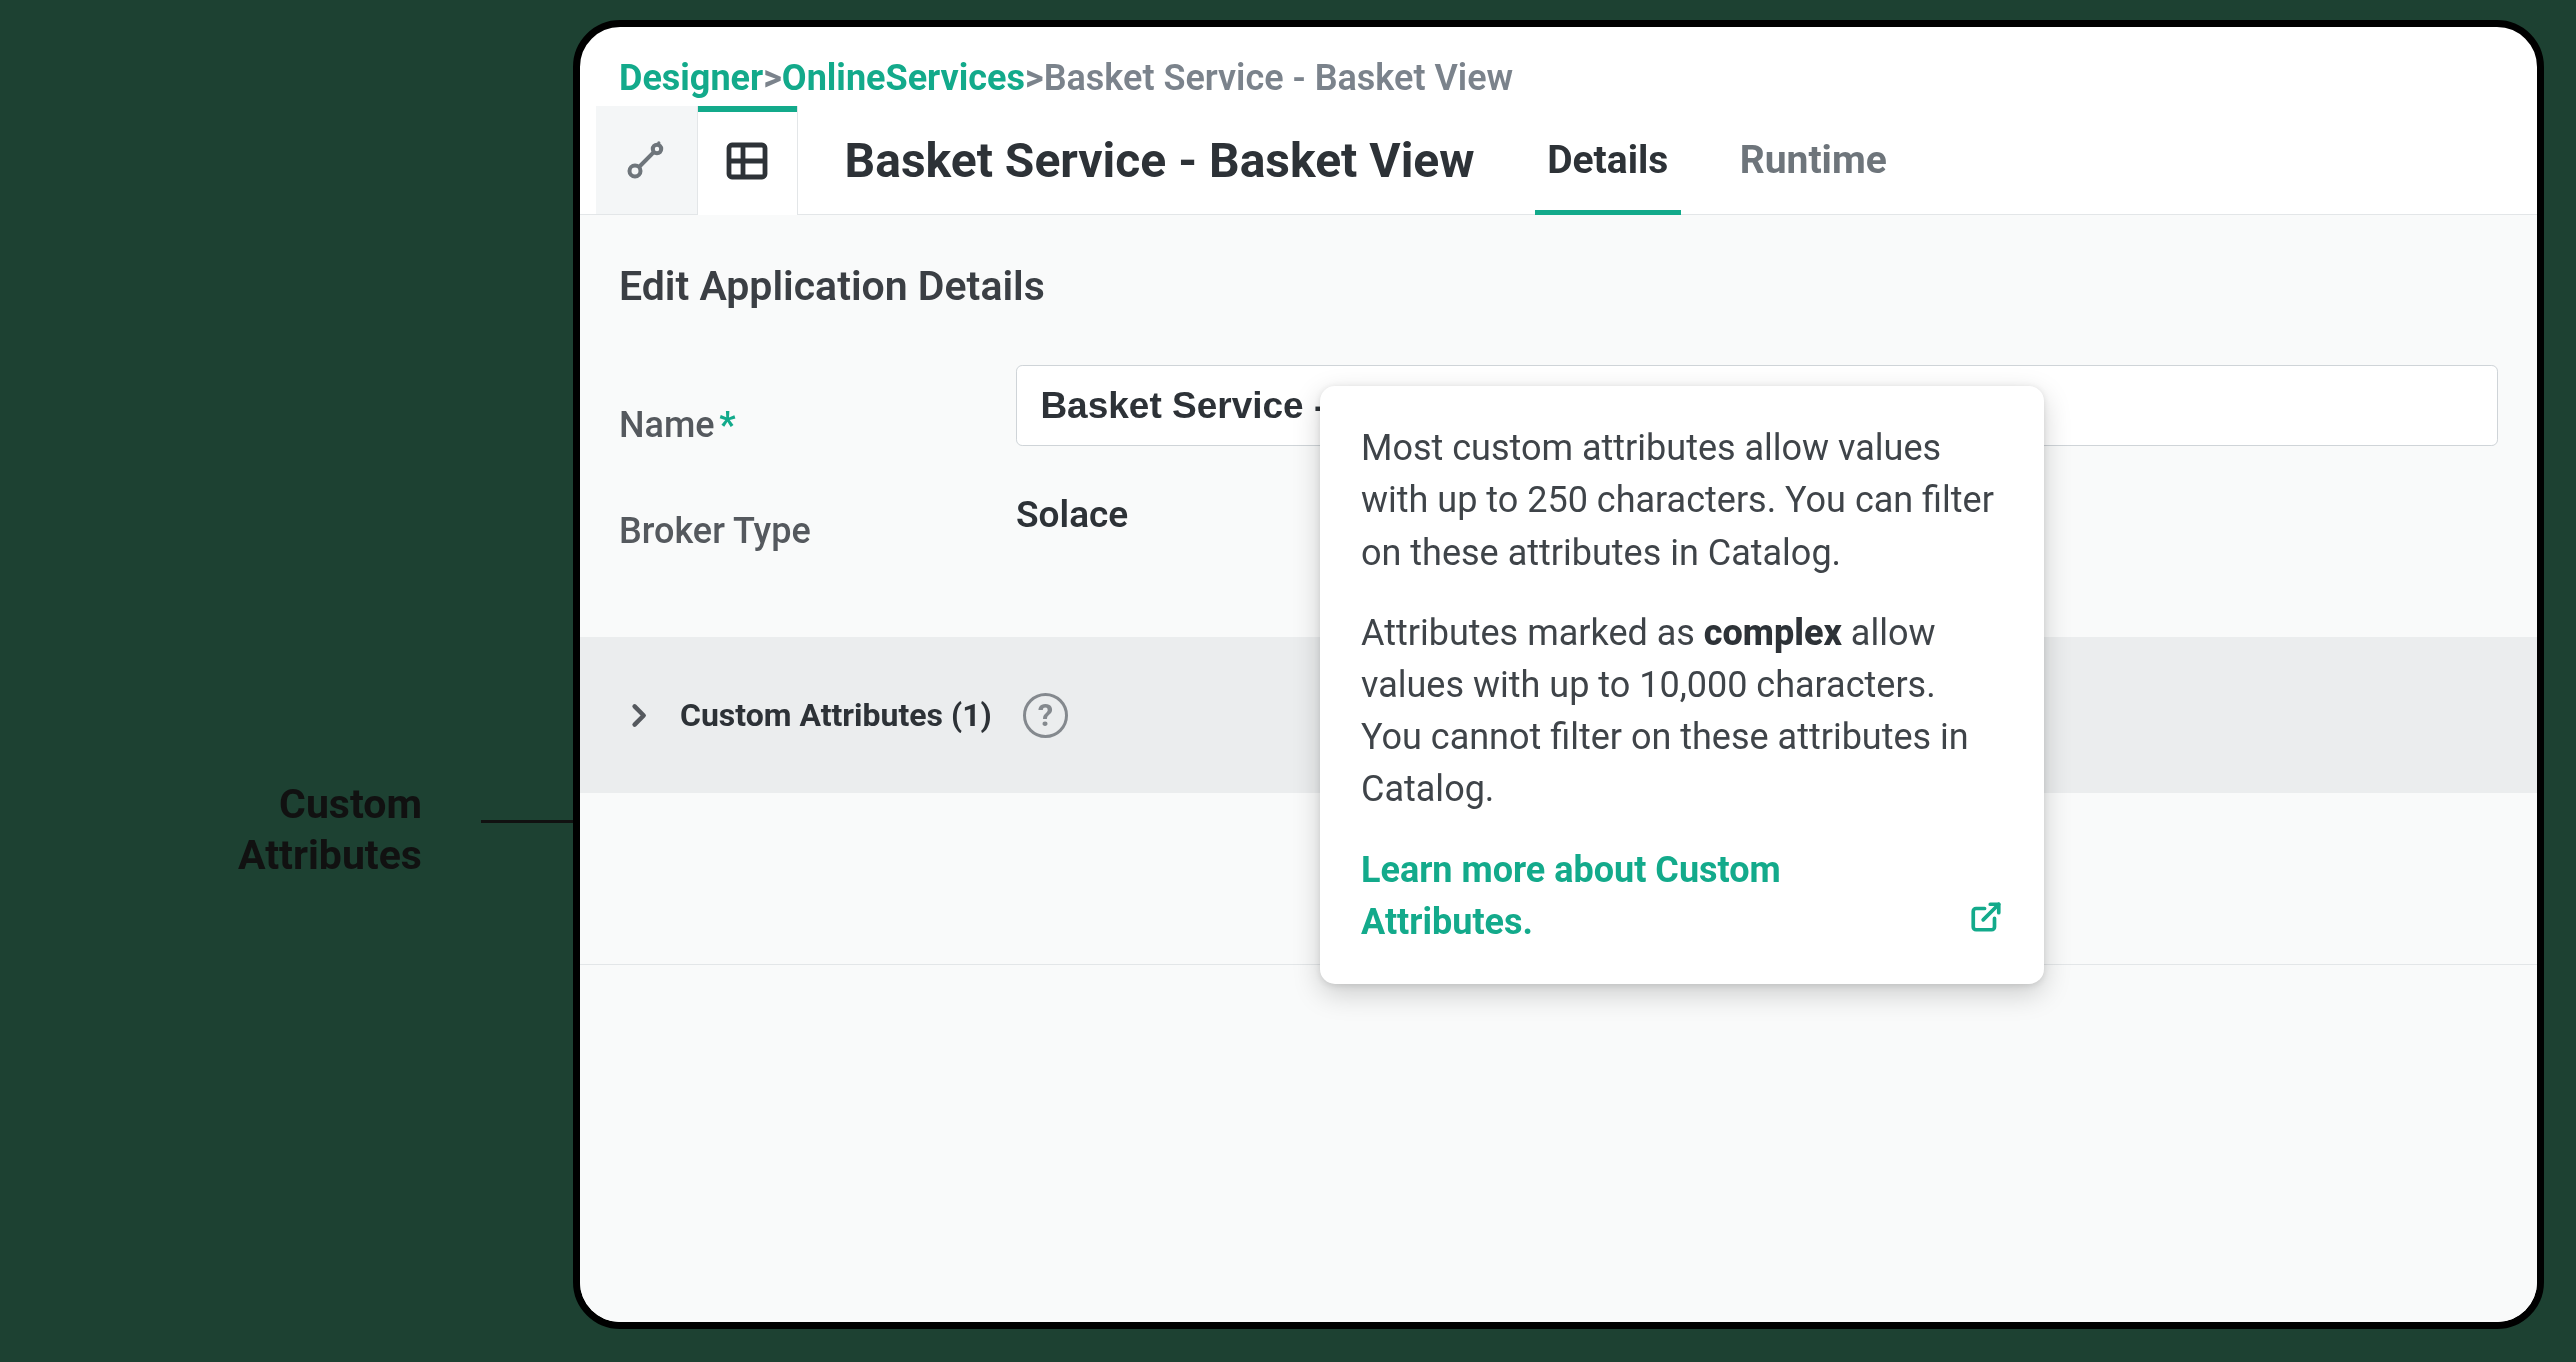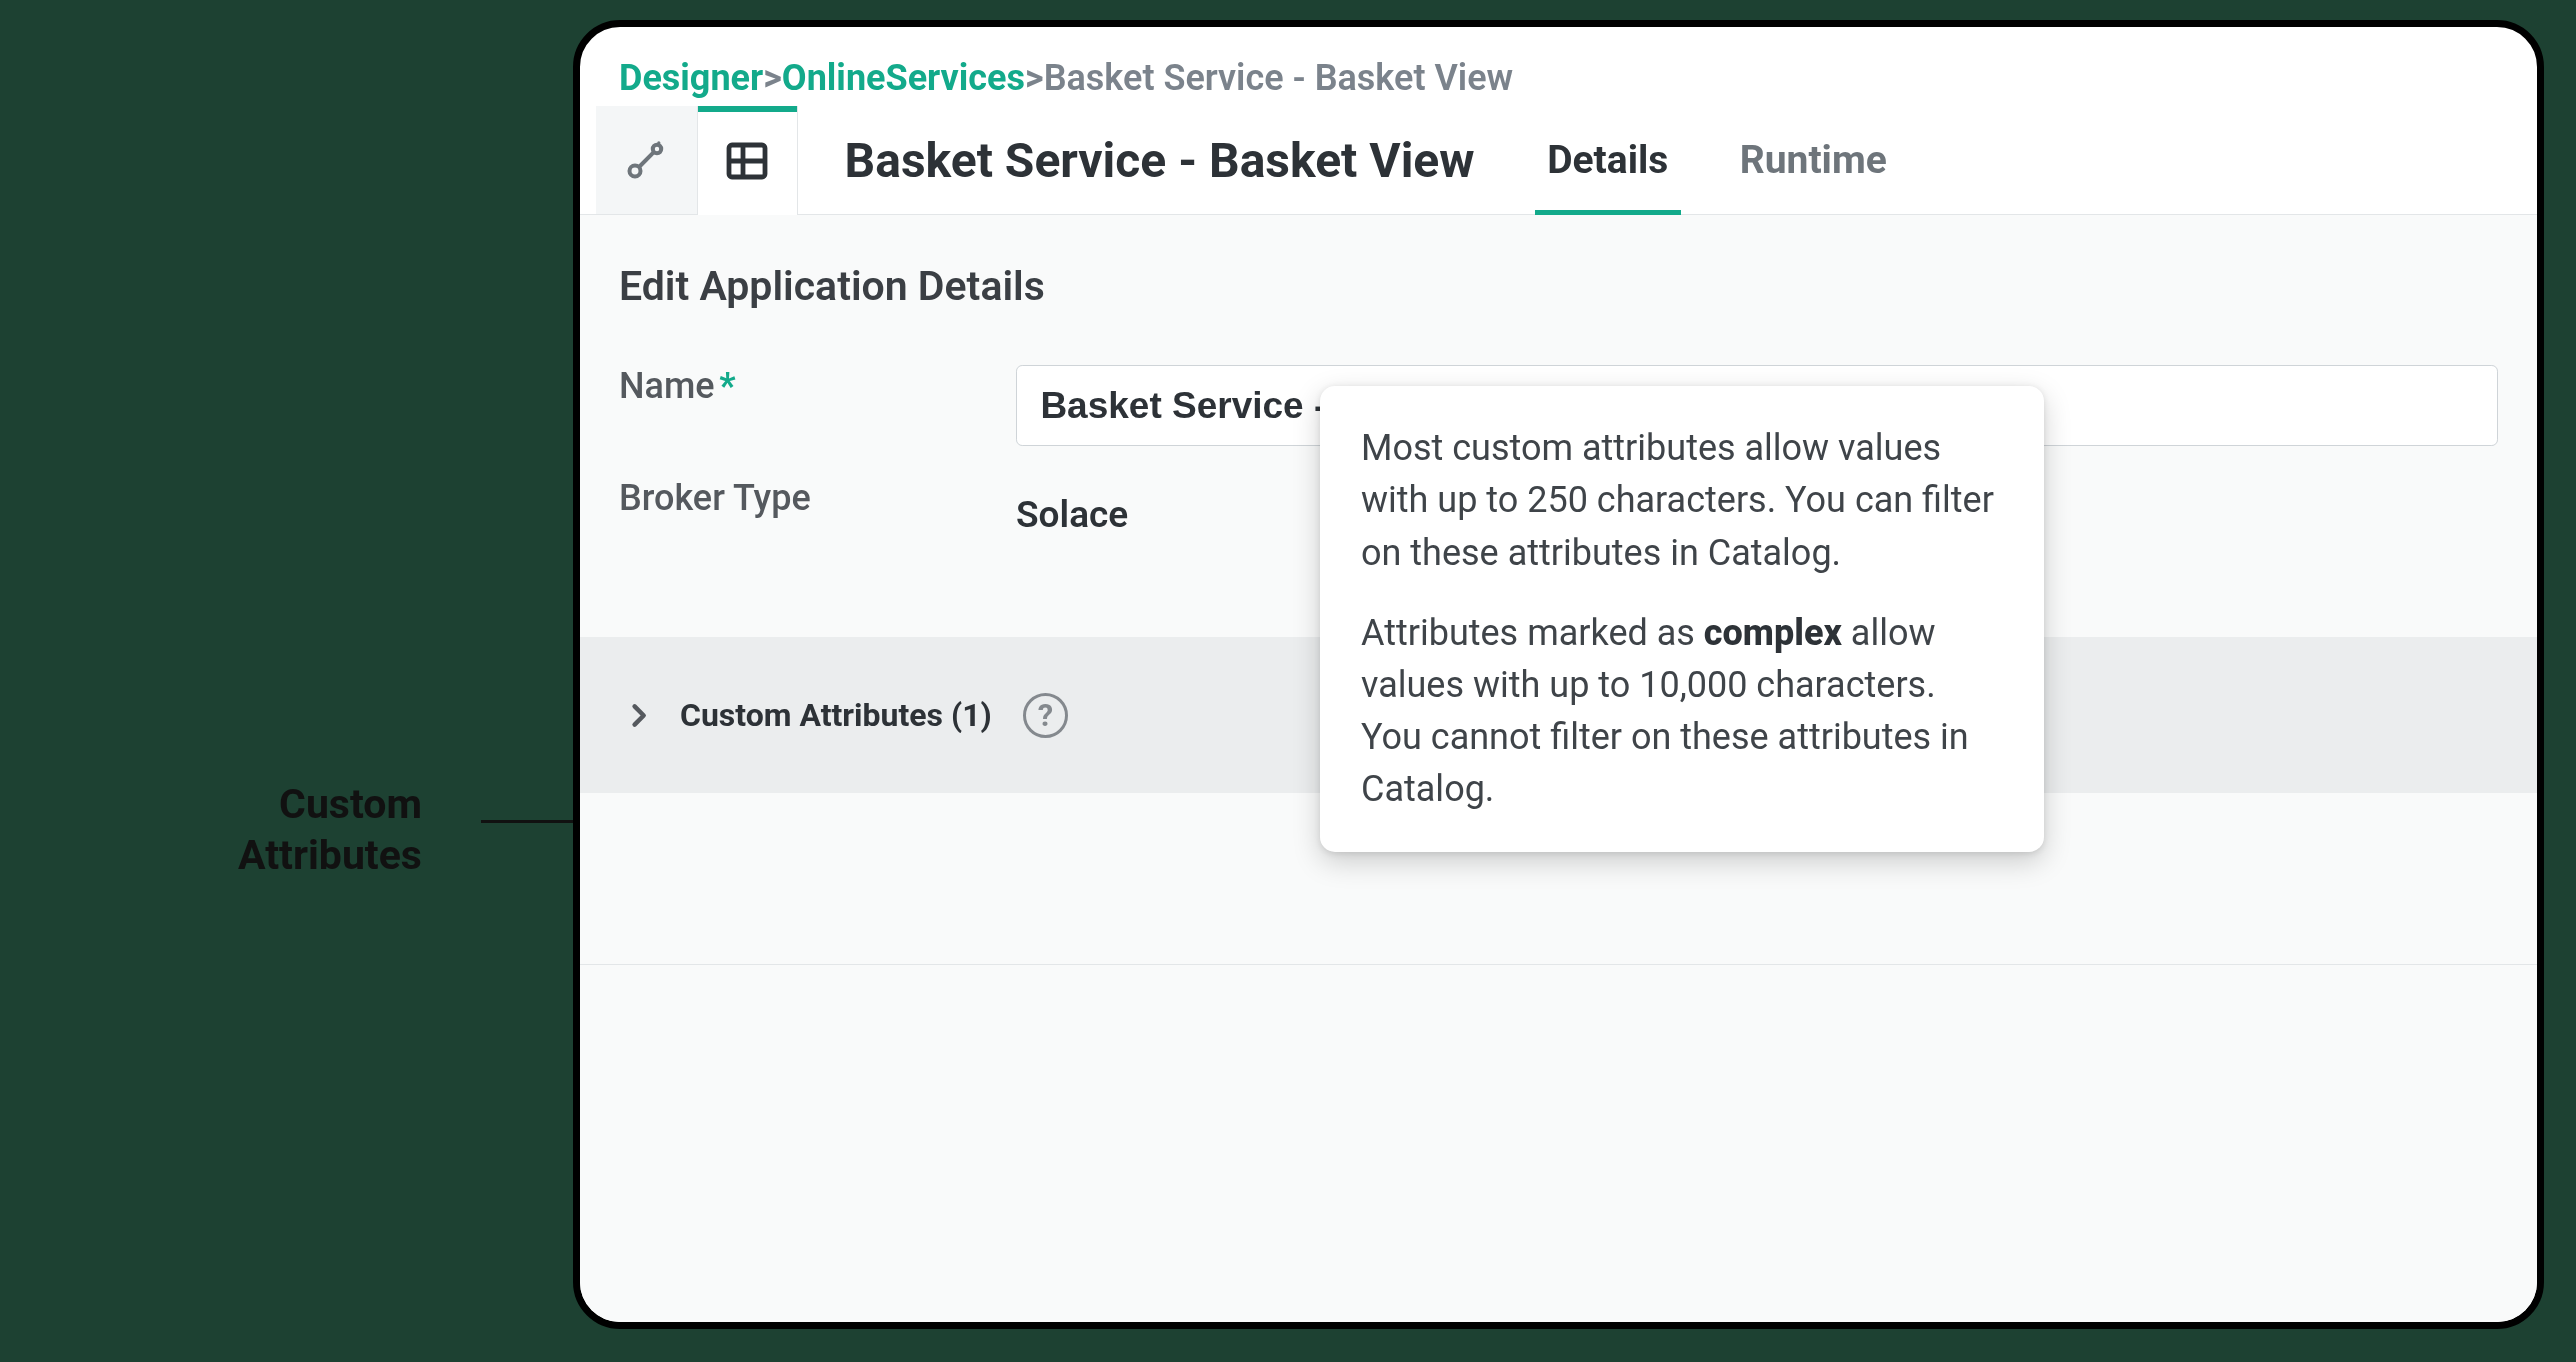--- a/index.html
+++ b/index.html
@@ -139,21 +139,21 @@
   }
   .section-title {
     font-size: 41px;
     font-weight: 600;
     color: #3b3f44;
     padding: 0 39px 39px 39px;
   }
 
   .form-row {
     display: flex;
-    align-items: flex-start;
+    align-items: flex-end;
     padding: 15.6px 39px;
     gap: 31px;
   }
   .form-label {
     width: 366px;
     font-size: 36px;
     color: #55595e;
     font-weight: 500;
   }
   .req { color: #13aa8b; font-weight: 700; margin-left: 4.7px; }
@@ -317,17 +317,27 @@
       </span>
     </div>
 
     <div class="divider"></div>
 
     <div class="popover">
       <p>Most custom attributes allow values with up to 250 characters. You can filter on these attributes in Catalog.</p>
       <p>
         <span>Attributes marked as </span><strong>complex</strong><span> allow values with up to 10,000 characters. You cannot filter on these attributes in Catalog.</span>
       </p>
+      <div class="popover-link">
+        <span>Learn more about Custom Attributes.</span>
+        <span class="ext-icon">
+          <svg width="34" height="34" viewBox="0 0 24 24" fill="none" stroke="#13aa8b" stroke-width="2.6" stroke-linecap="round" stroke-linejoin="round">
+            <path d="M18 13v6a2 2 0 0 1-2 2H5a2 2 0 0 1-2-2V8a2 2 0 0 1 2-2h6"></path>
+            <polyline points="15 3 21 3 21 9"></polyline>
+            <line x1="10" y1="14" x2="21" y2="3"></line>
+          </svg>
+        </span>
+      </div>
     </div>
 
   </div>
 </div>
 
 
 </body></html>

